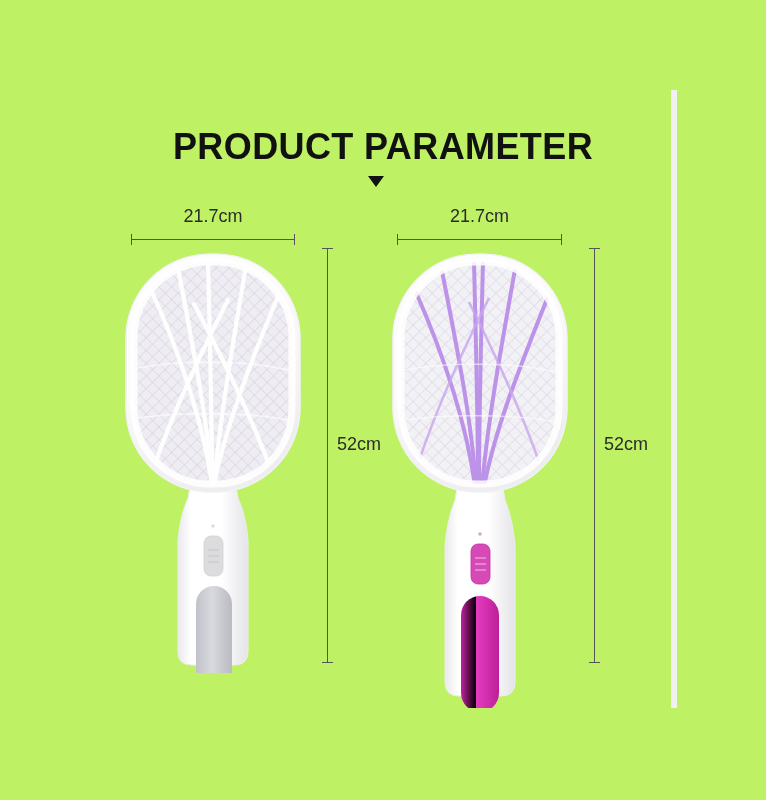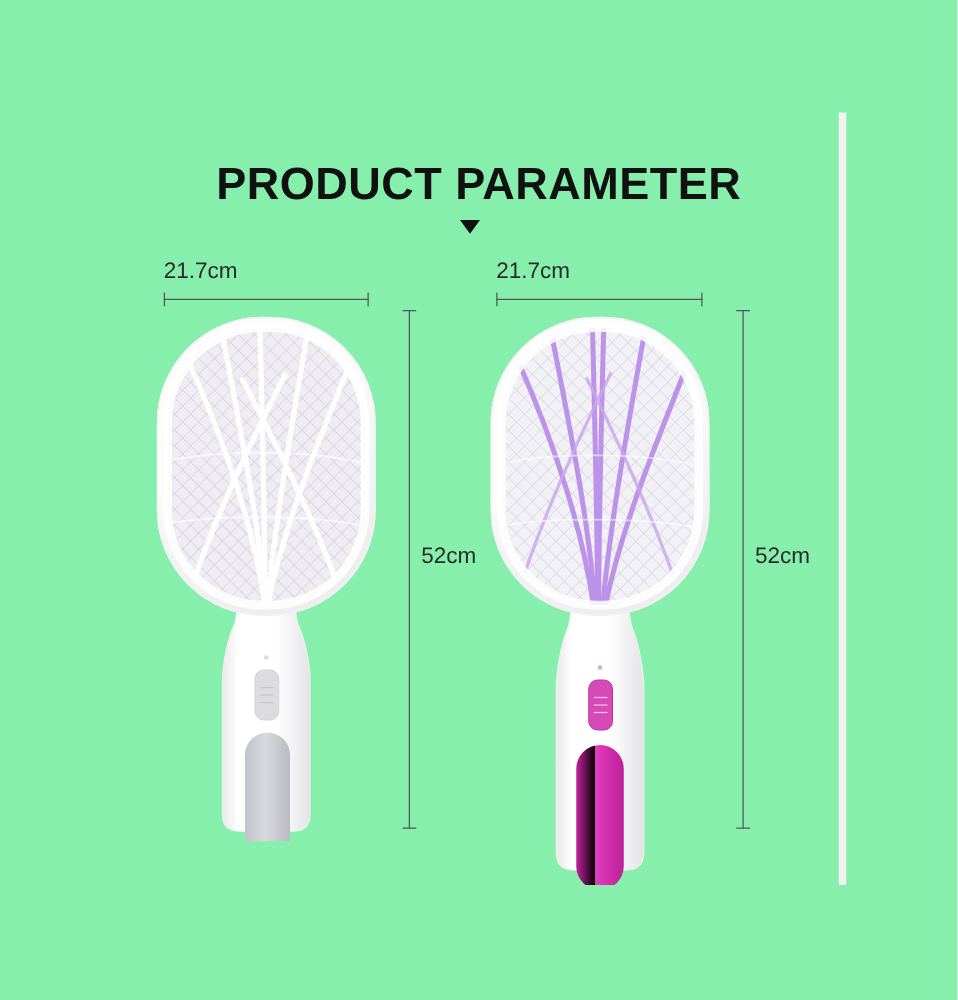--- a/index.html
+++ b/index.html
@@ -7,21 +7,21 @@
     padding: 0;
     background: #ffffff;
   }
   body {
     font-family: "Liberation Sans", sans-serif;
   }
   #page {
     position: relative;
     width: 766px;
     height: 800px;
-    background: #86efac;
+    background: #bef264;
     overflow: hidden;
   }
 
   
   .edge-stripe {
     position: absolute;
     left: 671px;
     top: 90px;
     width: 6px;
     height: 618px;
@@ -83,21 +83,21 @@
   .dim-v .cap.top    { top: 0; }
   .dim-v .cap.bottom { bottom: 0; }
 
   .dim-label {
     position: absolute;
     font-size: 18px;
     color: #2b2b2b;
     white-space: nowrap;
     font-family: "Liberation Sans", sans-serif;
   }
-  .dim-label.w { }
+  .dim-label.w { text-align: center; }
 
   
   .racket { position: absolute; }
   .racket svg { display: block; }
 </style>
 </head>
 <body>
 
 <div id="page">
 

